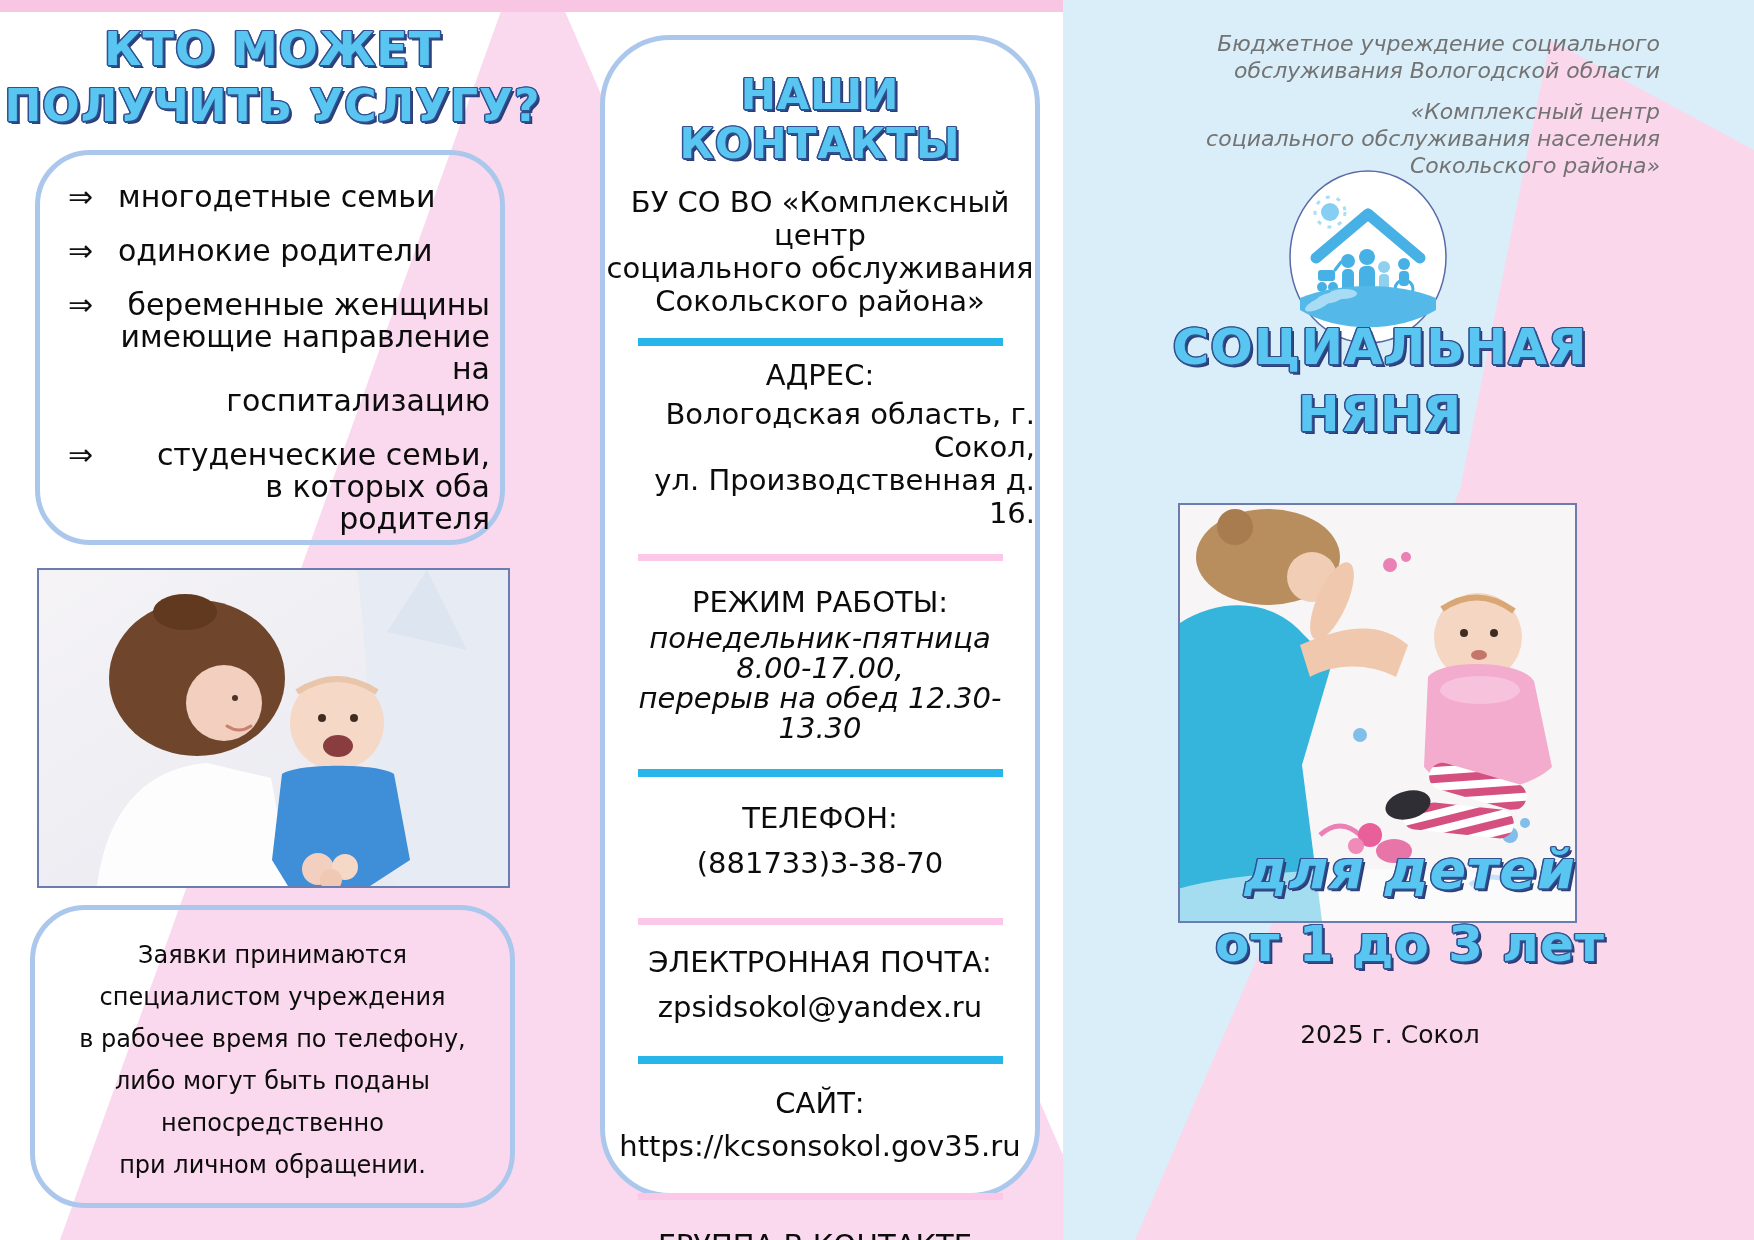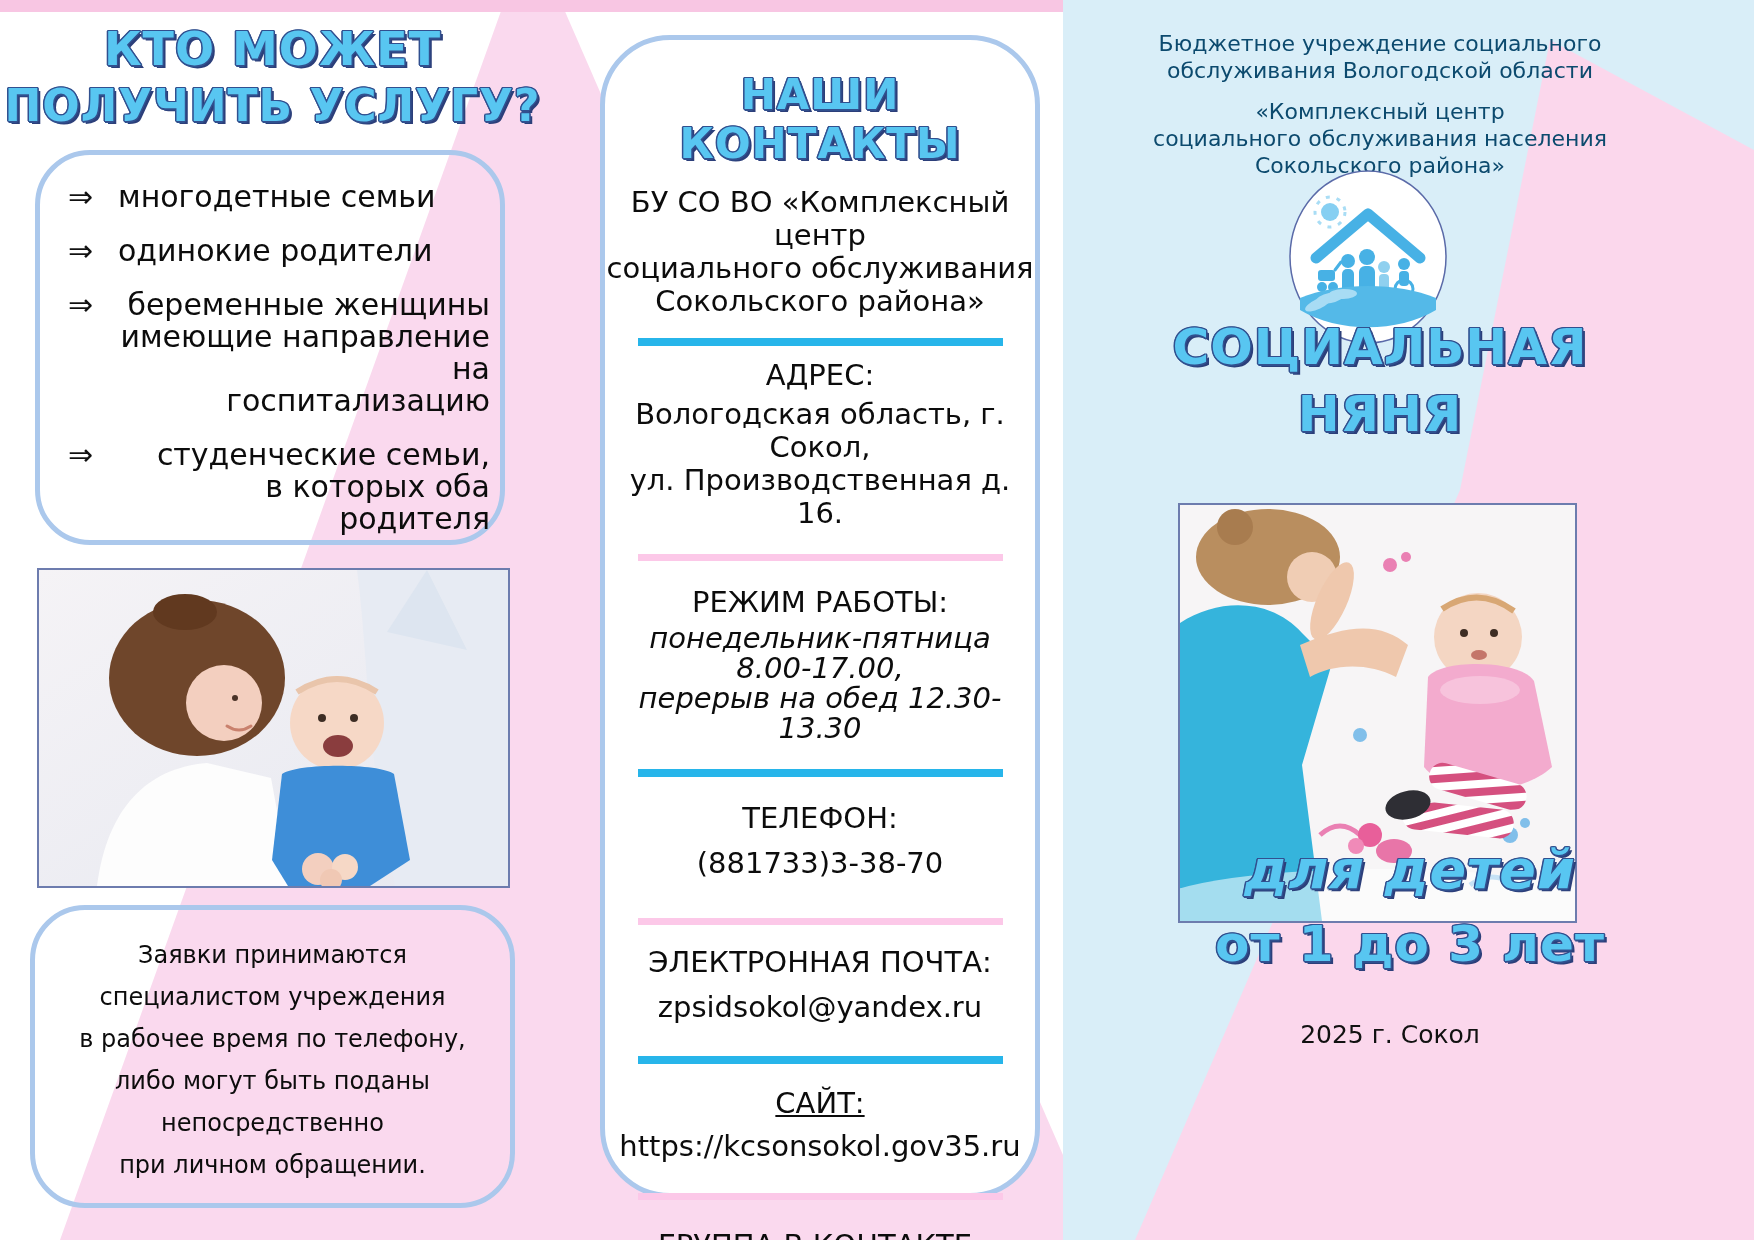--- a/index.html
+++ b/index.html
@@ -28,21 +28,21 @@
   .bullet-row{display:flex;align-items:flex-start;margin:0 0 22px 0;}
   .bullet-arrow{width:50px;flex:0 0 50px;font-size:30px;line-height:32px;color:#111;text-align:left;}
   .bullet-text{font-size:30px;line-height:32px;color:#0c0c0c;text-align:right;}
   
   .divider{height:8px;width:365px;margin:0 auto;}
   .divider.blue{background:#27b5ea;}
   .divider.pink{background:#fcc8e8;height:7px;}
   .sec-label{font-size:29px;color:#0c0c0c;}
   .sec-value{font-size:29px;color:#0c0c0c;line-height:33px;}
   
-  .org-top{font-size:22px;line-height:27px;color:#0c4a6e;text-align:center;}
+  .org-top{font-size:22px;line-height:27px;color:#737373;text-align:right;font-style:italic;}
   .photo-frame{position:absolute;border:2px solid #6d7cae;box-sizing:border-box;background:#f4f2f4;}
   svg{display:block;}
 </style>
 </head>
 <body>
 
 <div id="page">
 
   <div class="band-left"></div>
   <div class="strip-top"></div>
@@ -117,21 +117,21 @@
   <div class="contacts-box">
     <div class="bubble" style="margin-top:30px;font-size:42px;">НАШИ КОНТАКТЫ</div>
 
     <div class="body-txt pre" style="margin-top:18px;">БУ СО ВО «Комплексный центр
 социального обслуживания
 Сокольского района»</div>
 
     <div class="divider blue" style="margin-top:20px;"></div>
 
     <div class="sec-label" style="margin-top:12px;">АДРЕС:</div>
-    <div class="sec-value pre" style="margin-top:6px;">Вологодская область, г. Сокол,
+    <div class="sec-value pre" style="margin-top:6px;text-align:right;">Вологодская область, г. Сокол,
 ул. Производственная д. 16.</div>
 
     <div class="divider pink" style="margin-top:24px;"></div>
 
     <div class="sec-label" style="margin-top:24px;">РЕЖИМ РАБОТЫ:</div>
     <div class="sec-value pre" style="margin-top:4px;line-height:30px;font-style:italic;">понедельник-пятница
 8.00-17.00,
 перерыв на обед 12.30-13.30</div>
 
     <div class="divider blue" style="margin-top:26px;"></div>
@@ -139,21 +139,21 @@
     <div class="sec-label" style="margin-top:24px;">ТЕЛЕФОН:</div>
     <div class="sec-value" style="margin-top:12px;">(881733)3-38-70</div>
 
     <div class="divider pink" style="margin-top:38px;"></div>
 
     <div class="sec-label" style="margin-top:20px;">ЭЛЕКТРОННАЯ ПОЧТА:</div>
     <div class="sec-value" style="margin-top:12px;">zpsidsokol@yandex.ru</div>
 
     <div class="divider blue" style="margin-top:32px;"></div>
 
-    <div class="sec-label" style="margin-top:22px;text-decoration:underline;">САЙТ:</div>
+    <div class="sec-label" style="margin-top:22px;">САЙТ:</div>
     <div class="sec-value" style="margin-top:10px;">https://kcsonsokol.gov35.ru</div>
 
     <div class="divider pink" style="margin-top:30px;"></div>
 
     <div class="sec-label" style="margin-top:28px;">ГРУППА В КОНТАКТЕ:</div>
 
   </div>
 
   <div class="abs org-top pre" style="left:1100px;top:30px;width:560px;">Бюджетное учреждение социального
 обслуживания Вологодской области</div>

